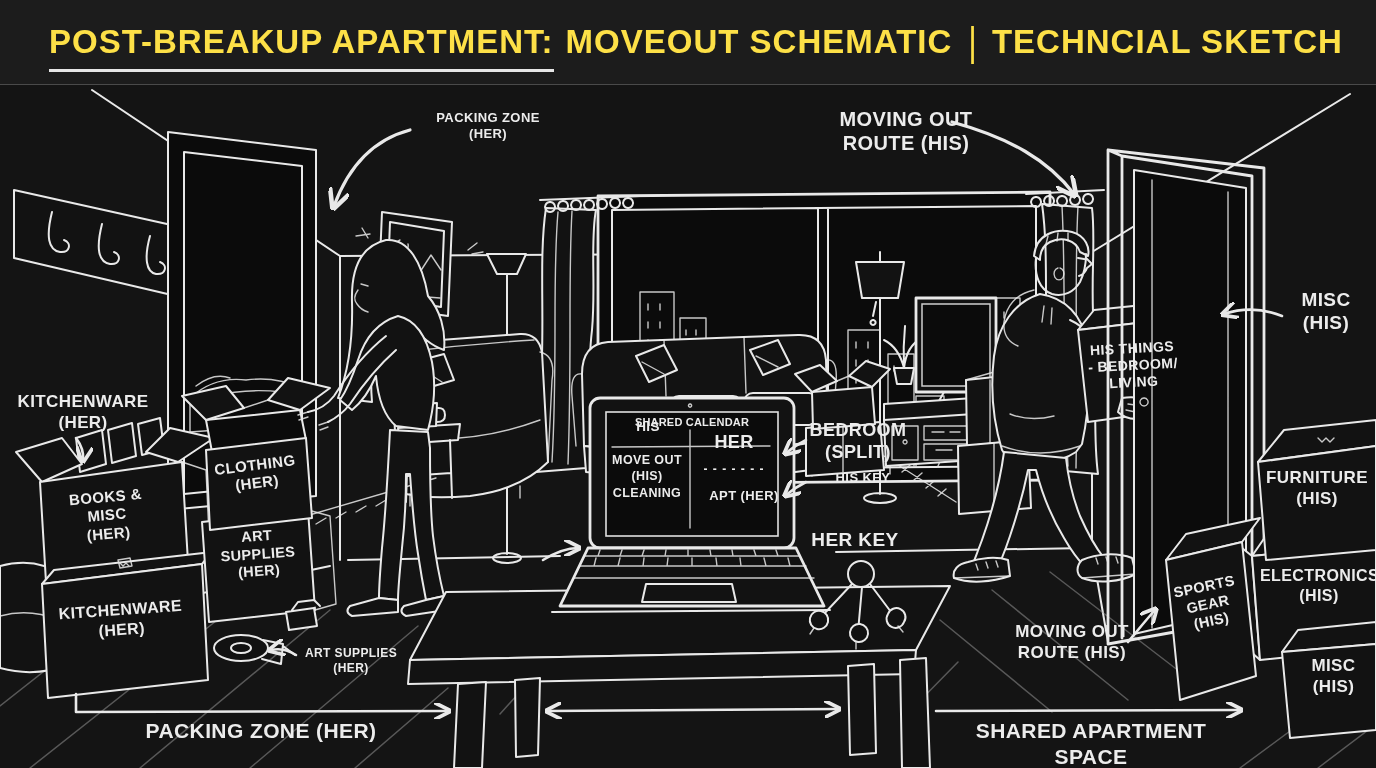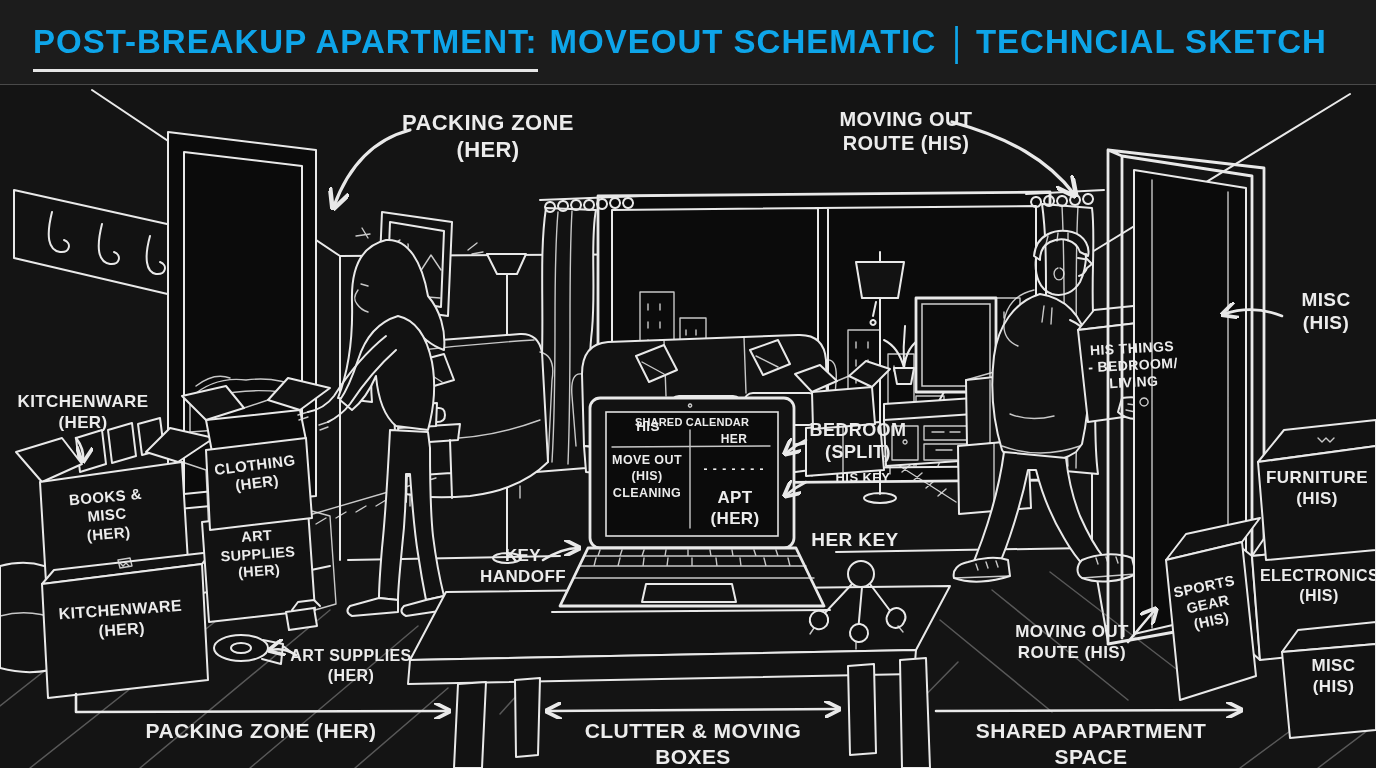--- a/index.html
+++ b/index.html
@@ -15,22 +15,22 @@
     color:var(--ink);
   }
   .title-bar{
     position:absolute;left:0;top:0;width:1376px;height:85px;
     background:var(--title-bar);
     border-bottom:1px solid #4a4a4a;
     display:flex;align-items:center;
     box-sizing:border-box;padding-left:33px;
   }
   .title-bar h1{
-    margin:0;font-size:33px;font-weight:700;letter-spacing:1px;
-    white-space:nowrap;color:#0ea5e9;
+    margin:16px;font-size:33px;font-weight:700;letter-spacing:1px;
+    white-space:nowrap;color:#fde047;
   }
   .title-bar .t-underline{
     border-bottom:3px solid #e6e6e6;padding-bottom:9px;
   }
   .title-bar .t-sep{
     display:inline-block;margin:0 14px 0 16px;transform:scaleY(1.25);font-weight:400;
   }
   .title-bar .t-part{margin-left:12px;}
   .scene{position:absolute;left:0;top:0;}
   .ln{stroke:var(--ink);stroke-width:2;fill:none;stroke-linecap:round;stroke-linejoin:round;}
@@ -335,32 +335,30 @@
       <path class="arrow" marker-end="url(#ah)" d="M1128 642 C1138 630 1146 620 1155 610"></path>
     </g>
 
     <g>
       <path class="arrow" marker-end="url(#ah)" d="M76 694 L76 712 M76 712 L448 711"></path>
       <path class="arrow" marker-start="url(#ah)" marker-end="url(#ah)" d="M548 711 L838 709"></path>
       <path class="arrow" marker-end="url(#ah)" d="M936 711 L1240 710"></path>
     </g>
   </svg>
 
-  <div class="lbl" style="left:398px;top:110px;width:180px;font-size:22px;">PACKING ZONE
+  <div class="lbl" style="left:398px;top:110px;width:180px;font-size:13px;">PACKING ZONE
 (HER)</div>
   <div class="lbl" style="left:812px;top:107px;width:188px;font-size:20px;">MOVING OUT
 ROUTE (HIS)</div>
   <div class="lbl" style="left:1284px;top:288px;width:84px;font-size:19px;">MISC
 (HIS)</div>
   <div class="lbl" style="left:8px;top:392px;width:150px;font-size:17px;">KITCHENWARE
 (HER)</div>
-  <div class="lbl" style="left:286px;top:646px;width:130px;font-size:16px;">ART SUPPLIES
-(HER)</div>
-  <div class="lbl" style="left:468px;top:546px;width:110px;font-size:17px;">KEY
-HANDOFF</div>
+  <div class="lbl" style="left:286px;top:646px;width:130px;font-size:12px;">ART SUPPLIES
+(HER)</div>
   <div class="lbl" style="left:788px;top:420px;width:140px;font-size:18px;">BEDROOM
 (SPLIT)</div>
   <div class="lbl" style="left:808px;top:470px;width:110px;font-size:13px;">HIS KEY</div>
   <div class="lbl" style="left:800px;top:528px;width:110px;font-size:19px;">HER KEY</div>
   <div class="lbl" style="left:1002px;top:622px;width:140px;font-size:17px;">MOVING OUT
 ROUTE (HIS)</div>
 
   <div class="lbl" style="left:52px;top:488px;width:110px;font-size:15px;transform:rotate(-5deg);">BOOKS &amp;
 MISC
 (HER)</div>
@@ -379,24 +377,23 @@
   <div class="lbl" style="left:1260px;top:566px;width:118px;font-size:16px;">ELECTRONICS
 (HIS)</div>
   <div class="lbl" style="left:1286px;top:656px;width:95px;font-size:17px;">MISC
 (HIS)</div>
   <div class="lbl" style="left:1168px;top:578px;width:80px;font-size:14.5px;transform:rotate(-12deg);">SPORTS
 GEAR
 (HIS)</div>
 
   <div class="lbl" style="left:606px;top:416px;width:172px;font-size:11px;letter-spacing:.2px;">SHARED CALENDAR</div>
   <div class="lbl" style="left:610px;top:419px;width:76px;font-size:13.5px;">HIS</div>
-  <div class="lbl" style="left:696px;top:432px;width:76px;font-size:12px;">HER</div>
+  <div class="lbl" style="left:696px;top:432px;width:76px;font-size:18px;">HER</div>
   <div class="lbl" style="left:606px;top:452px;width:82px;font-size:12.5px;line-height:1.3;">MOVE OUT
 (HIS)
 CLEANING</div>
   <div class="lbl" style="left:694px;top:462px;width:80px;font-size:12px;letter-spacing:1px;">- - - - - - -</div>
-  <div class="lbl" style="left:692px;top:488px;width:86px;font-size:17px;">APT (HER)</div>
+  <div class="lbl" style="left:692px;top:488px;width:104px;font-size:13px;">APT (HER)</div>
 
   <div class="lbl" style="left:86px;top:718px;width:350px;font-size:21px;">PACKING ZONE (HER)</div>
-  <div class="lbl" style="left:545px;top:718px;width:296px;font-size:21px;">CLUTTER &amp; MOVING BOXES</div>
   <div class="lbl" style="left:938px;top:718px;width:306px;font-size:21px;">SHARED APARTMENT SPACE</div>
 
 </div>
 
 </body></html>

